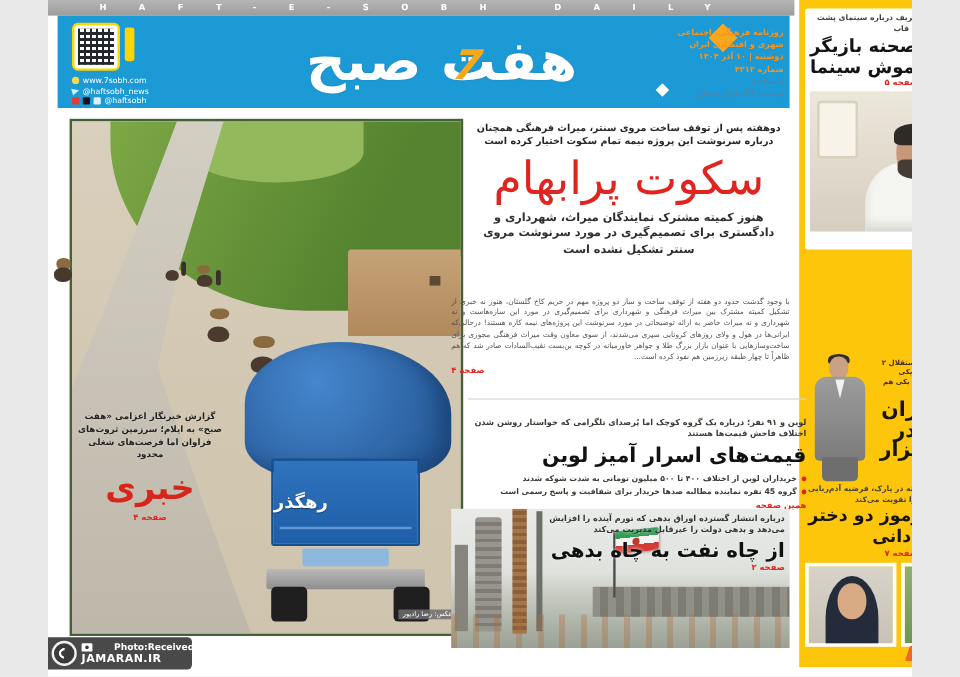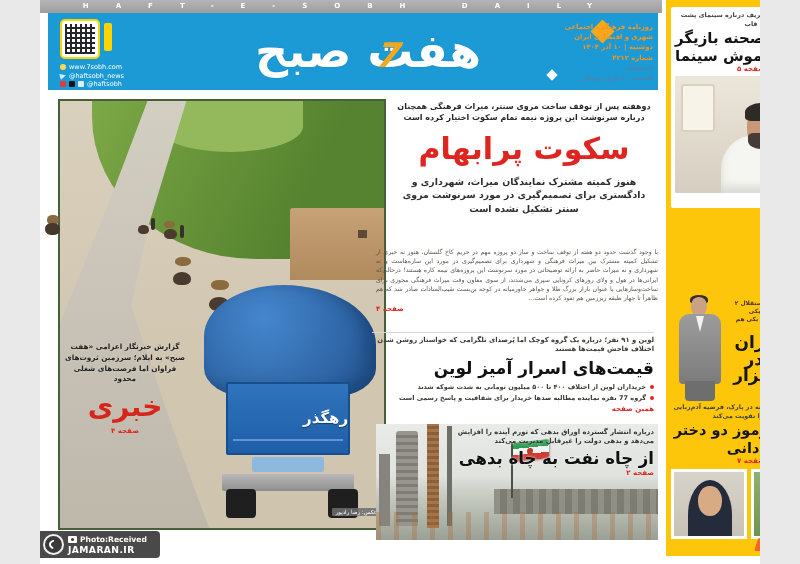--- a/index.html
+++ b/index.html
@@ -139,21 +139,21 @@
   .load { position:absolute; background:#8a6a3f; border-radius:45%; }
   .person { position:absolute; width:4px; background:#38302a; border-radius:2px; }
   .camp { position:absolute; border-radius:50%; }
   .truck { position:absolute; left:42%; top:43%; width:58%; height:57%; }
   .tarp { position:absolute; left:4%; top:0; width:92%; height:46%;
     background:radial-gradient(circle at 35% 30%, #4586cd, #2a5f9e 75%);
     border-radius:46% 54% 26% 26%;
     box-shadow:inset -10px -6px 16px rgba(10,40,80,.45); }
   .tailgate { position:absolute; left:16%; top:40%; width:66%; height:30%;
     background:linear-gradient(180deg,#2f74bd,#1f5ea8); border:2px solid #174f8d;
-    border-radius:2px; display:flex; align-items:center; justify-content:flex-end;padding-left:37px; }
+    border-radius:2px; display:flex; align-items:center; justify-content:flex-start; }
   .tailgate-line { position:absolute; left:4%; bottom:18%; width:92%; height:2px; background:#6fa6d9; opacity:.8; }
   .truck-text { direction:rtl; color:#ffffff; font-size:15px; font-weight:bold; text-shadow:0 1px 1px #123c6b; }
   .plate { position:absolute; left:30%; top:71%; width:38%; height:6%;
     background:#8fb8de; border-radius:2px; }
   .bumper { position:absolute; left:14%; top:78%; width:70%; height:7%;
     background:linear-gradient(180deg,#b9b9b9,#8e8e8e); border-radius:2px; }
   .tire { position:absolute; top:84%; width:16%; height:12%; background:#1f1f1f; border-radius:4px; }
   .tire-l { left:16%; } .tire-r { right:14%; }
   .photo-credit { position:absolute; right:3px; bottom:12px; direction:rtl;
     background:rgba(110,110,110,.85); color:#fff; font-size:5.5px; padding:1px 4px; border-radius:1px; }
@@ -164,28 +164,28 @@
   .ilam { position:absolute; left:22px; top:342px; width:126px; text-align:center; }
   .ilam-kicker { direction:rtl; font-size:7.3px; font-weight:bold; color:#222;
     line-height:10.8px; text-shadow:0 0 3px rgba(222,216,204,.9); }
   .ilam-red { direction:rtl; color:#d8251c; font-size:28px; font-weight:bold; margin-top:5px; }
   .ilam-black { direction:rtl; color:#181818; font-size:19px; font-weight:bold;
     line-height:29px; margin-top:3px; }
   .ilam-page { margin-top:4px; text-align:center; }
   
   .lead { position:absolute; left:352px; top:101px; width:264px; text-align:center; }
   .lead-kicker { direction:rtl; font-size:8px; font-weight:bold; color:#272727; line-height:11.4px; }
-  .lead-headline { direction:rtl; color:#e0241f; font-size:30px; font-weight:bold;
+  .lead-headline { direction:rtl; color:#e0241f; font-size:38px; font-weight:normal;
     line-height:48px; margin-top:1px; cursor:pointer; }
   .lead-sub { direction:rtl; font-size:9.4px; font-weight:bold; color:#2e2e2e; line-height:13.6px; margin-top:2px; }
   .lead-body { position:absolute; left:336px; top:247px; width:282px; direction:rtl;
     text-align:justify; font-size:6.2px; color:#56544e; line-height:9.2px; }
   .lead-page { margin-top:3px; text-align:left; }
   
-  .levin { position:absolute; left:332px; top:332px; width:282px; border-top:1px solid #d7d7d3; padding-top:3px; }
+  .levin { position:absolute; left:350px; top:332px; width:282px; border-top:1px solid #d7d7d3; padding-top:15px; }
   .levin-kicker { direction:rtl; text-align:right; font-size:6.8px; font-weight:bold; color:#3c3a34; line-height:9.4px; }
   .levin-headline { direction:rtl; text-align:right; font-size:17px; font-weight:bold;
     color:#121212; line-height:21px; margin-top:3px; cursor:pointer; }
   .bullets { margin-top:4px; }
   .bullet-row { direction:rtl; display:flex; align-items:flex-start; gap:4px; margin-top:2px; }
   .bullet-dot { width:4px; height:4px; border-radius:50%; background:#e0241f; margin-top:2px; flex:none; }
   .bullet-text { font-size:6.5px; font-weight:bold; color:#3b3a35; line-height:8.8px; }
   .levin-page { margin-top:3px; padding-left:150px; }
   
   .oil { position:absolute; left:336px; top:424px; width:282px; height:116px;
@@ -216,21 +216,21 @@
   
   .watermark { position:absolute; left:0; top:531px; width:120px; height:27px;
     background:rgba(58,58,58,.92); border-radius:0 4px 4px 0;
     display:flex; align-items:center; gap:4px; padding-left:3px; }
   .wm-circle { width:21px; height:21px; border-radius:50%; border:2px solid #f0f0f0;
     background:#3a3a3a; flex:none; position:relative; }
   .wm-squiggle { position:absolute; left:4px; top:4px; width:9px; height:9px;
     border:2px solid #fff; border-color:#fff transparent transparent #fff;
     border-radius:50%; transform:rotate(-40deg); }
   .wm-lines { color:#fff; line-height:10px; }
-  .wm-l1 { font-size:7.6px; font-weight:bold; display:flex; align-items:center; gap:3px; }
+  .wm-l1 { font-size:7.6px; font-weight:bold; display:flex; align-items:center; gap:18px; }
   .wm-l2 { font-size:9.2px; font-weight:bold; letter-spacing:.4px; }
   .cam { width:9px; height:7px; background:#fff; border-radius:1px; position:relative; flex:none; }
   .cam::part(x) {}
   .cam-lens { position:absolute; left:3px; top:2px; width:3px; height:3px;
     border-radius:50%; background:#3a3a3a; }
 </style>
 </head>
 <body>
 
 <div class="page">
@@ -261,21 +261,21 @@
     <div class="logo">هفت صبح</div>
     <div class="logo-seven">7</div>
     <div class="logo-diamond"></div>
     <div class="logo-diamond-sm"></div>
     <div class="paper-info">
       <div>روزنامه فرهنگی، اجتماعی</div>
       <div>شهری و اقتصادی ایران</div>
       <div>دوشنبه | ۱۰ آذر ۱۴۰۴</div>
       <div>شماره ۴۲۱۲</div>
       <div class="muted">۸ صفحه</div>
-      <div class="muted">قیمت: ۱۰ هزار تومان</div>
+      <div class="muted">قیمت: 17 هزار تومان</div>
     </div>
   </div>
 
   <div class="sidebar">
 
     <div class="sb-card">
       <div class="kicker-sm">گفت‌وگو با آیدین ظریف درباره سینمای پشت قاب</div>
       <div class="sb-h1">طراحی صحنه بازیگر خاموش سینما</div>
       <div class="page-tag center">صفحه ۵</div>
       <div class="sb-photo1">
@@ -383,21 +383,21 @@
   <div class="levin">
     <div class="levin-kicker">لوین و ۹۱ نفر؛ درباره یک گروه کوچک اما پُرصدای تلگرامی که خواستار روشن شدن اختلاف فاحش قیمت‌ها هستند</div>
     <div class="levin-headline">قیمت‌های اسرار آمیز لوین</div>
     <div class="bullets">
       <div class="bullet-row">
         <span class="bullet-dot"></span>
         <span class="bullet-text">خریداران لوین از اختلاف ۴۰۰ تا ۵۰۰ میلیون تومانی به شدت شوکه شدند</span>
       </div>
       <div class="bullet-row">
         <span class="bullet-dot"></span>
-        <span class="bullet-text">گروه 77 نفره نماینده مطالبه صدها خریدار برای شفافیت و پاسخ رسمی است</span>
+        <span class="bullet-text">گروه 45 نفره نماینده مطالبه صدها خریدار برای شفافیت و پاسخ رسمی است</span>
       </div>
     </div>
     <div class="page-tag levin-page">همین صفحه</div>
   </div>
 
   <div class="oil">
     <div class="tower tw1"></div>
     <div class="tower tw2"></div>
     <div class="tower tw3"></div>
     <div class="tower tw4"></div>

